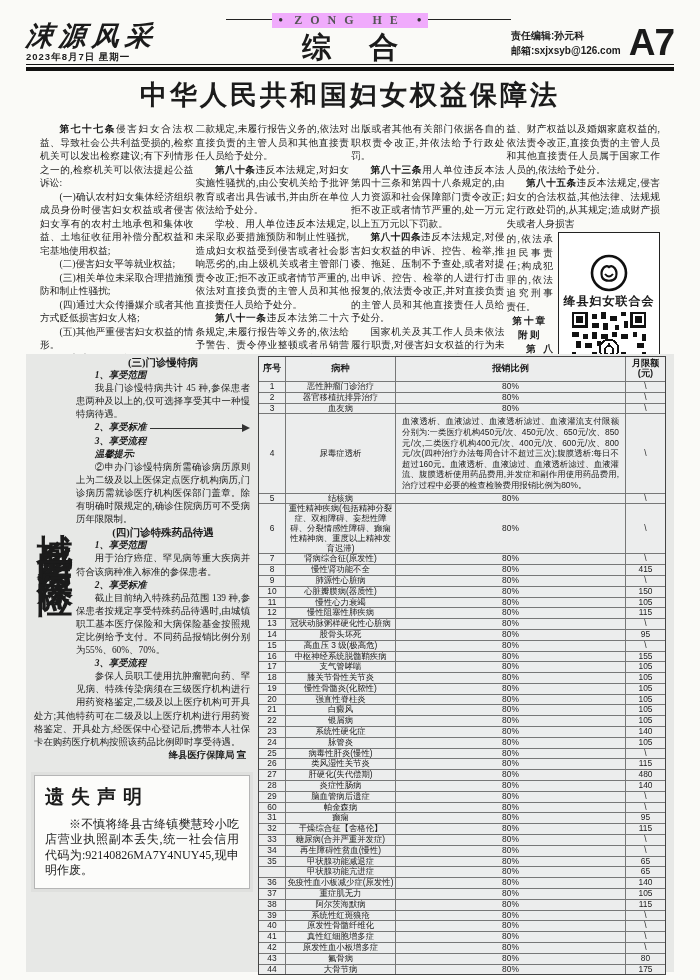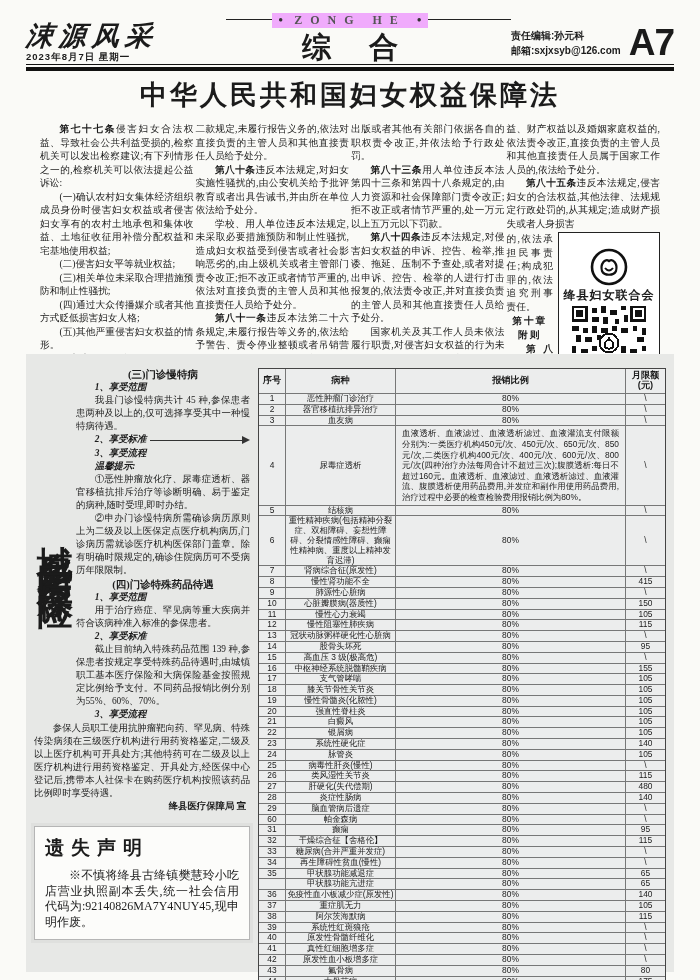--- a/index.html
+++ b/index.html
@@ -29,27 +29,27 @@
   .cols{display:flex;gap:2px;}
   .col{flex:1;min-width:0;font-size:9.7px;line-height:13.5px;text-align:justify;}
   .col p{margin:0;text-indent:2em;}
   .col p.cont{text-indent:0;}
   .col p.chapter{text-align:center;font-weight:700;text-indent:0;letter-spacing:2px;margin:1px 0;}
   .lead{font-weight:700;}
   .col4-bottom{display:flex;gap:5px;margin-top:2px;}
   .col4-left{flex:1;min-width:0;}
 
   
-  .qr-box{width:102px;border:1.5px solid #222;background:#fff;text-align:center;padding:14px 3px 4px;box-sizing:border-box;}
+  .qr-box{width:102px;border:1.5px solid #222;background:#fff;text-align:center;padding:20px 3px 4px;box-sizing:border-box;}
   .fed-logo{display:block;margin:0 auto;}
   .fed-name{font-size:12px;font-weight:900;letter-spacing:1px;margin:2px 0 3px;font-family:"Liberation Sans",sans-serif;}
   .fed-slogan{font-size{7px};font-size:7.5px;font-weight:700;letter-spacing:1px;margin-top:2px;font-family:"Liberation Sans",sans-serif;}
 
   
-  .panel{position:absolute;left:26px;right:26px;top:354px;bottom:8px;background:#e7e8e6;display:flex;gap:8px;padding:14px 8px;box-sizing:border-box;}
+  .panel{position:absolute;left:26px;right:26px;top:354px;bottom:8px;background:#e7e8e6;display:flex;gap:8px;padding:2px 8px;box-sizing:border-box;}
   .left-col{width:216px;display:flex;flex-direction:column;}
   .med-text{font-size:9.4px;line-height:13.1px;text-align:justify;}
   .v-title{float:left;width:42px;height:352px;writing-mode:vertical-rl;text-orientation:upright;font-size:36px;font-weight:900;letter-spacing:7px;line-height:42px;text-align:center;font-family:"Liberation Serif",serif;}
   .med-text p{margin:0;text-indent:2em;}
   .sec-heading{text-align:center;font-weight:900;font-size:10.5px;margin:1px 0 2px;text-indent:0 !important;}
   .sub{font-weight:700;font-style:italic;text-indent:2em;display:block;}
   .std-row{display:flex;align-items:center;gap:4px;padding-left:2em;}
   .std-row .sub{text-indent:0;display:inline;}
   .arrow-line{flex:1;height:1px;background:#333;position:relative;margin-right:7px;}
   .arrow-line::after{content:"";position:absolute;right:-7px;top:-4px;border-left:8px solid #333;border-top:4.5px solid transparent;border-bottom:4.5px solid transparent;}
@@ -223,21 +223,20 @@
         <div class="v-title">城乡居民医疗保险</div>
         <p class="sec-heading">(三)门诊慢特病</p>
         <span class="sub">1、享受范围</span>
         <p>我县门诊慢特病共计 45 种,参保患者患两种及以上的,仅可选择享受其中一种慢特病待遇。</p>
         <div class="std-row">
           <span class="sub">2、享受标准</span>
           <span class="arrow-line"></span>
         </div>
         <span class="sub">3、享受流程</span>
         <p class="tip-label">温馨提示:</p>
-        <p>①恶性肿瘤放化疗、尿毒症透析、器官移植抗排斥治疗等诊断明确、易于鉴定的病种,随时受理,即时办结。</p>
         <p>②申办门诊慢特病所需确诊病历原则上为二级及以上医保定点医疗机构病历,门诊病历需就诊医疗机构医保部门盖章。除有明确时限规定的,确诊住院病历可不受病历年限限制。</p>
         <p class="sec-heading">(四)门诊特殊药品待遇</p>
         <span class="sub">1、享受范围</span>
         <p>用于治疗癌症、罕见病等重大疾病并符合该病种准入标准的参保患者。</p>
         <span class="sub">2、享受标准</span>
         <p>截止目前纳入特殊药品范围 139 种,参保患者按规定享受特殊药品待遇时,由城镇职工基本医疗保险和大病保险基金按照规定比例给予支付。不同药品报销比例分别为55%、60%、70%。</p>
         <span class="sub">3、享受流程</span>
         <p>参保人员职工使用抗肿瘤靶向药、罕见病、特殊传染病须在三级医疗机构进行用药资格鉴定,二级及以上医疗机构可开具处方;其他特药可在二级及以上医疗机构进行用药资格鉴定、开具处方,经医保中心登记后,携带本人社保卡在购药医疗机构按照该药品比例即时享受待遇。</p>
         <p class="signoff">绛县医疗保障局 宣</p>
       </div>

